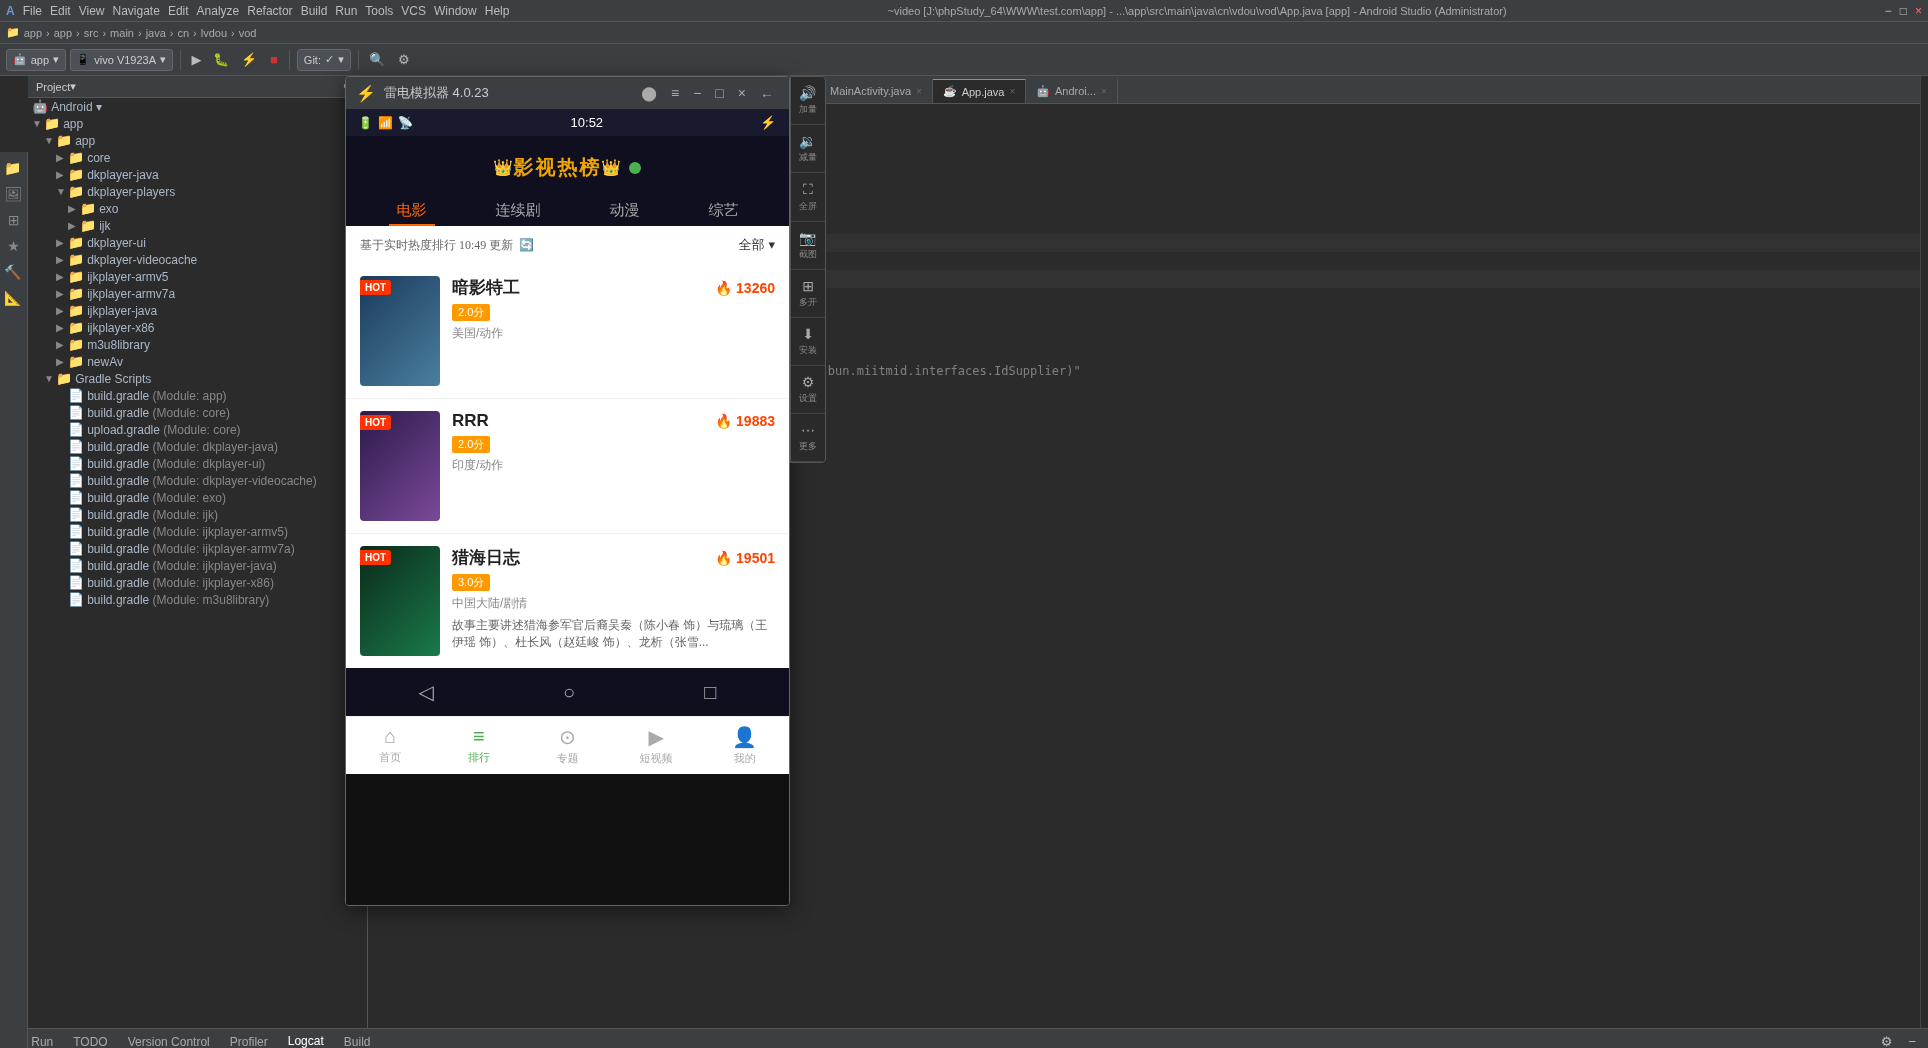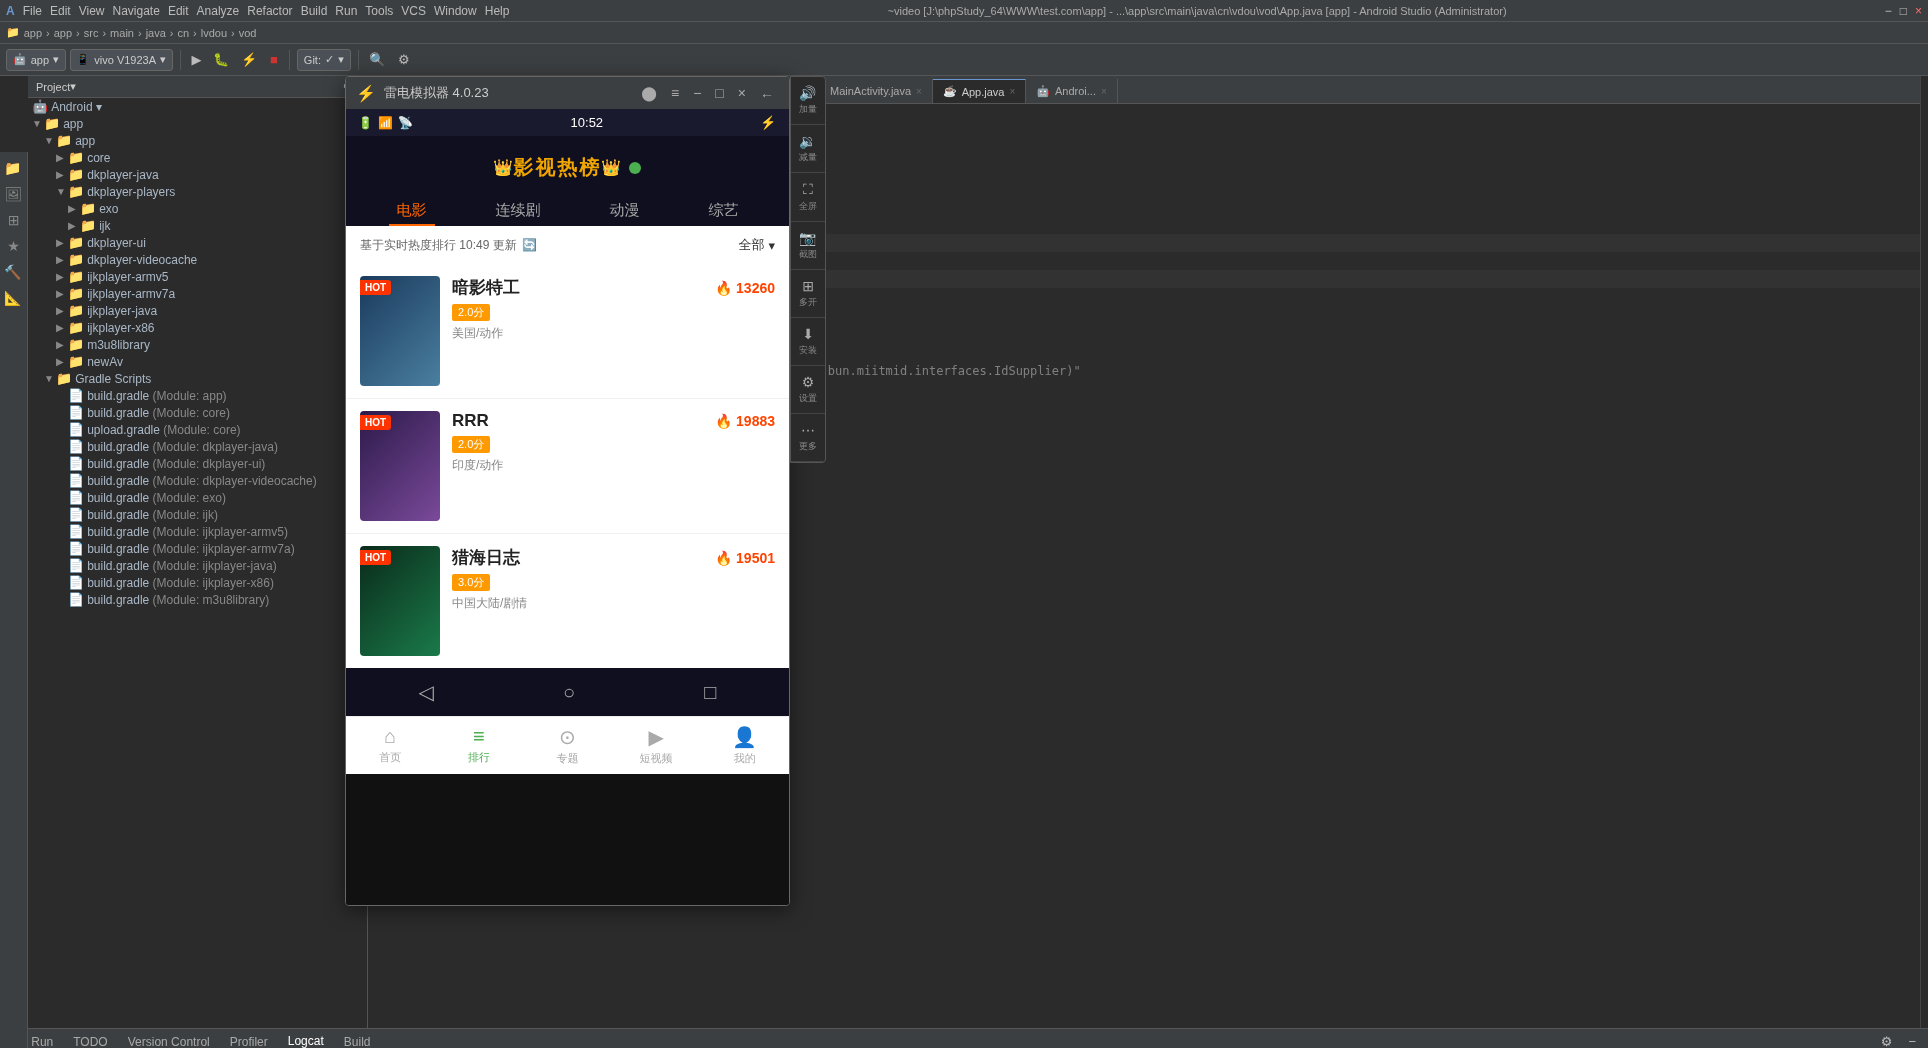--- a/index.html
+++ b/index.html
@@ -261,20 +261,21 @@
     }
     .nav-tab.active { color: #ff6600; border-bottom: 2px solid #ff6600; font-family: Liberation Serif, serif; }
 
     
     .ranking-header {
       display: flex;
       align-items: center;
       justify-content: space-between;
       padding: 10px 14px;
       background: #fff;
+      font-family: Liberation Serif, serif;
     }
     .ranking-meta { font-size: 12px; color: #666; display: flex; align-items: center; gap: 6px; }
     .ranking-filter {
       display: flex;
       align-items: center;
       gap: 4px;
       font-size: 13px;
       color: #333;
       cursor: pointer;
     }
@@ -935,20 +936,21 @@
           <div class="item-info">
             <div class="item-title-row">
               <span class="item-title">猎海日志</span>
               <div class="item-heat">
                 <span>🔥</span>
                 <span>19501</span>
               </div>
             </div>
             <span class="rating-badge">3.0分</span>
             <div class="item-genre">中国大陆/剧情</div>
+            <div class="item-desc">故事主要讲述猎海参军官后裔吴秦（陈小春 饰）与琉璃（王伊瑶 饰）、杜长风（赵廷峻 饰）、龙析（张雪...</div>
           </div>
         </div>
       </div>
 
       <div class="android-controls">
         <span class="android-btn">◁</span>
         <span class="android-btn">○</span>
         <span class="android-btn">□</span>
       </div>
 

